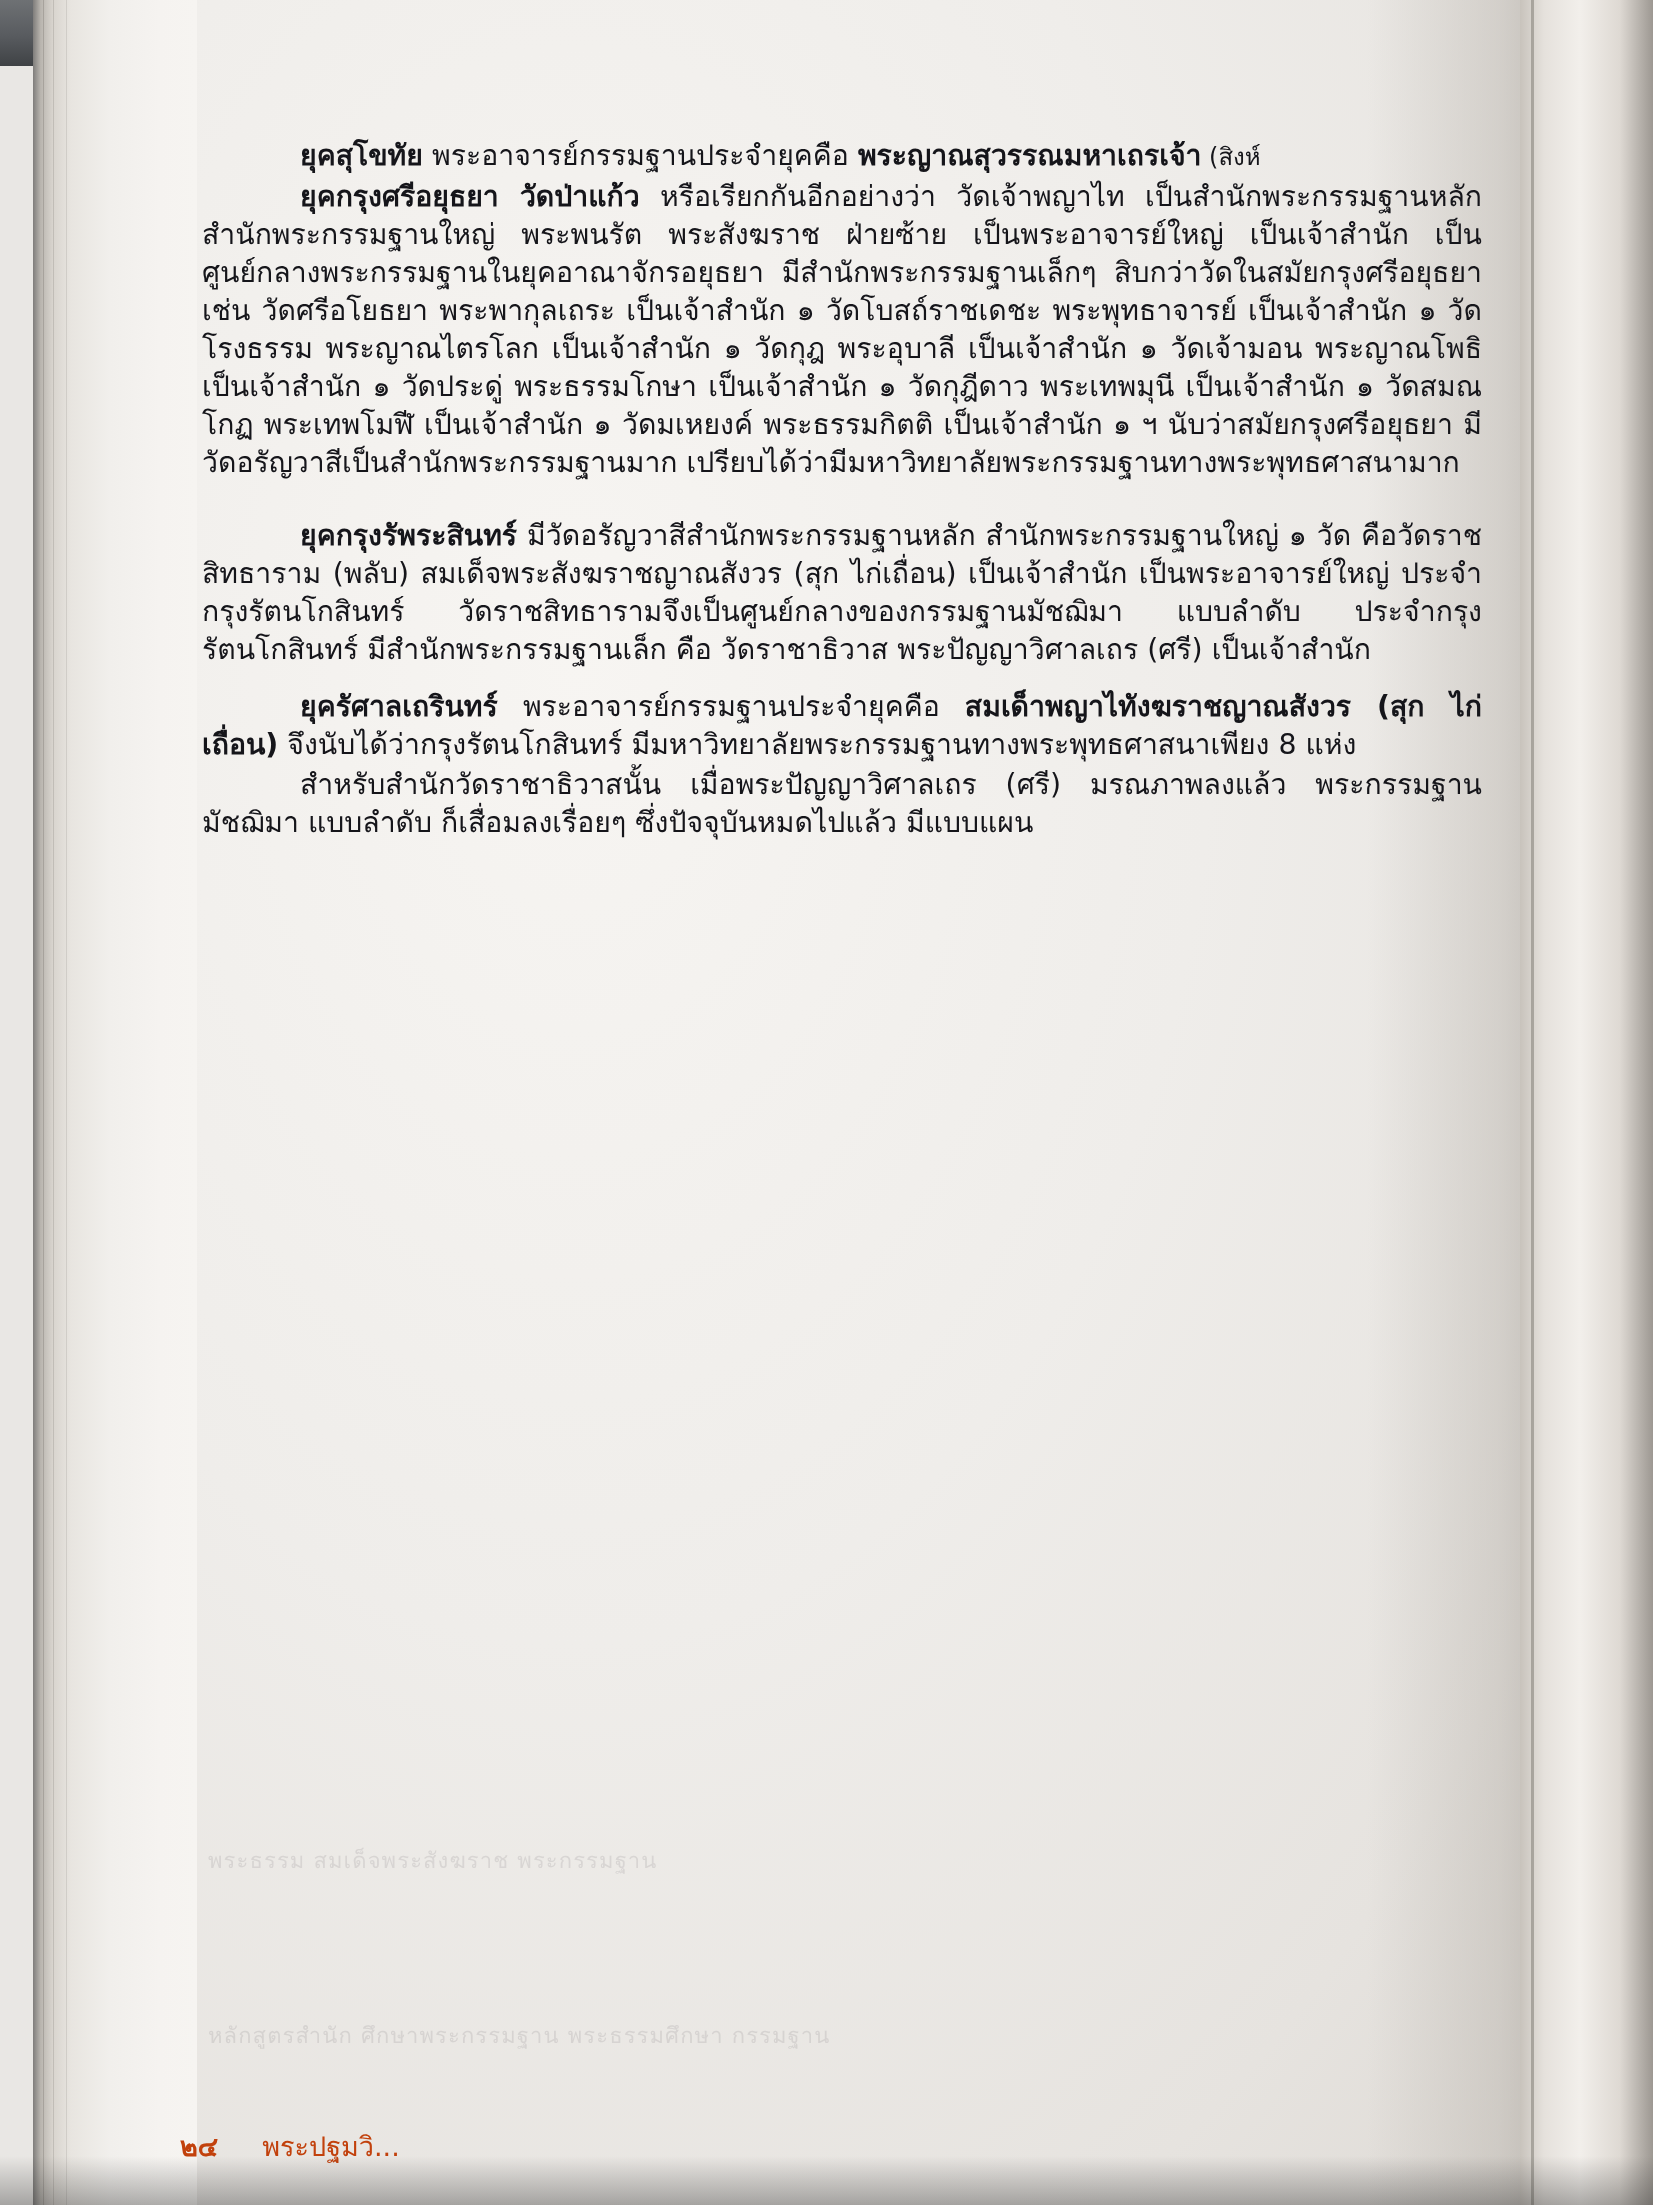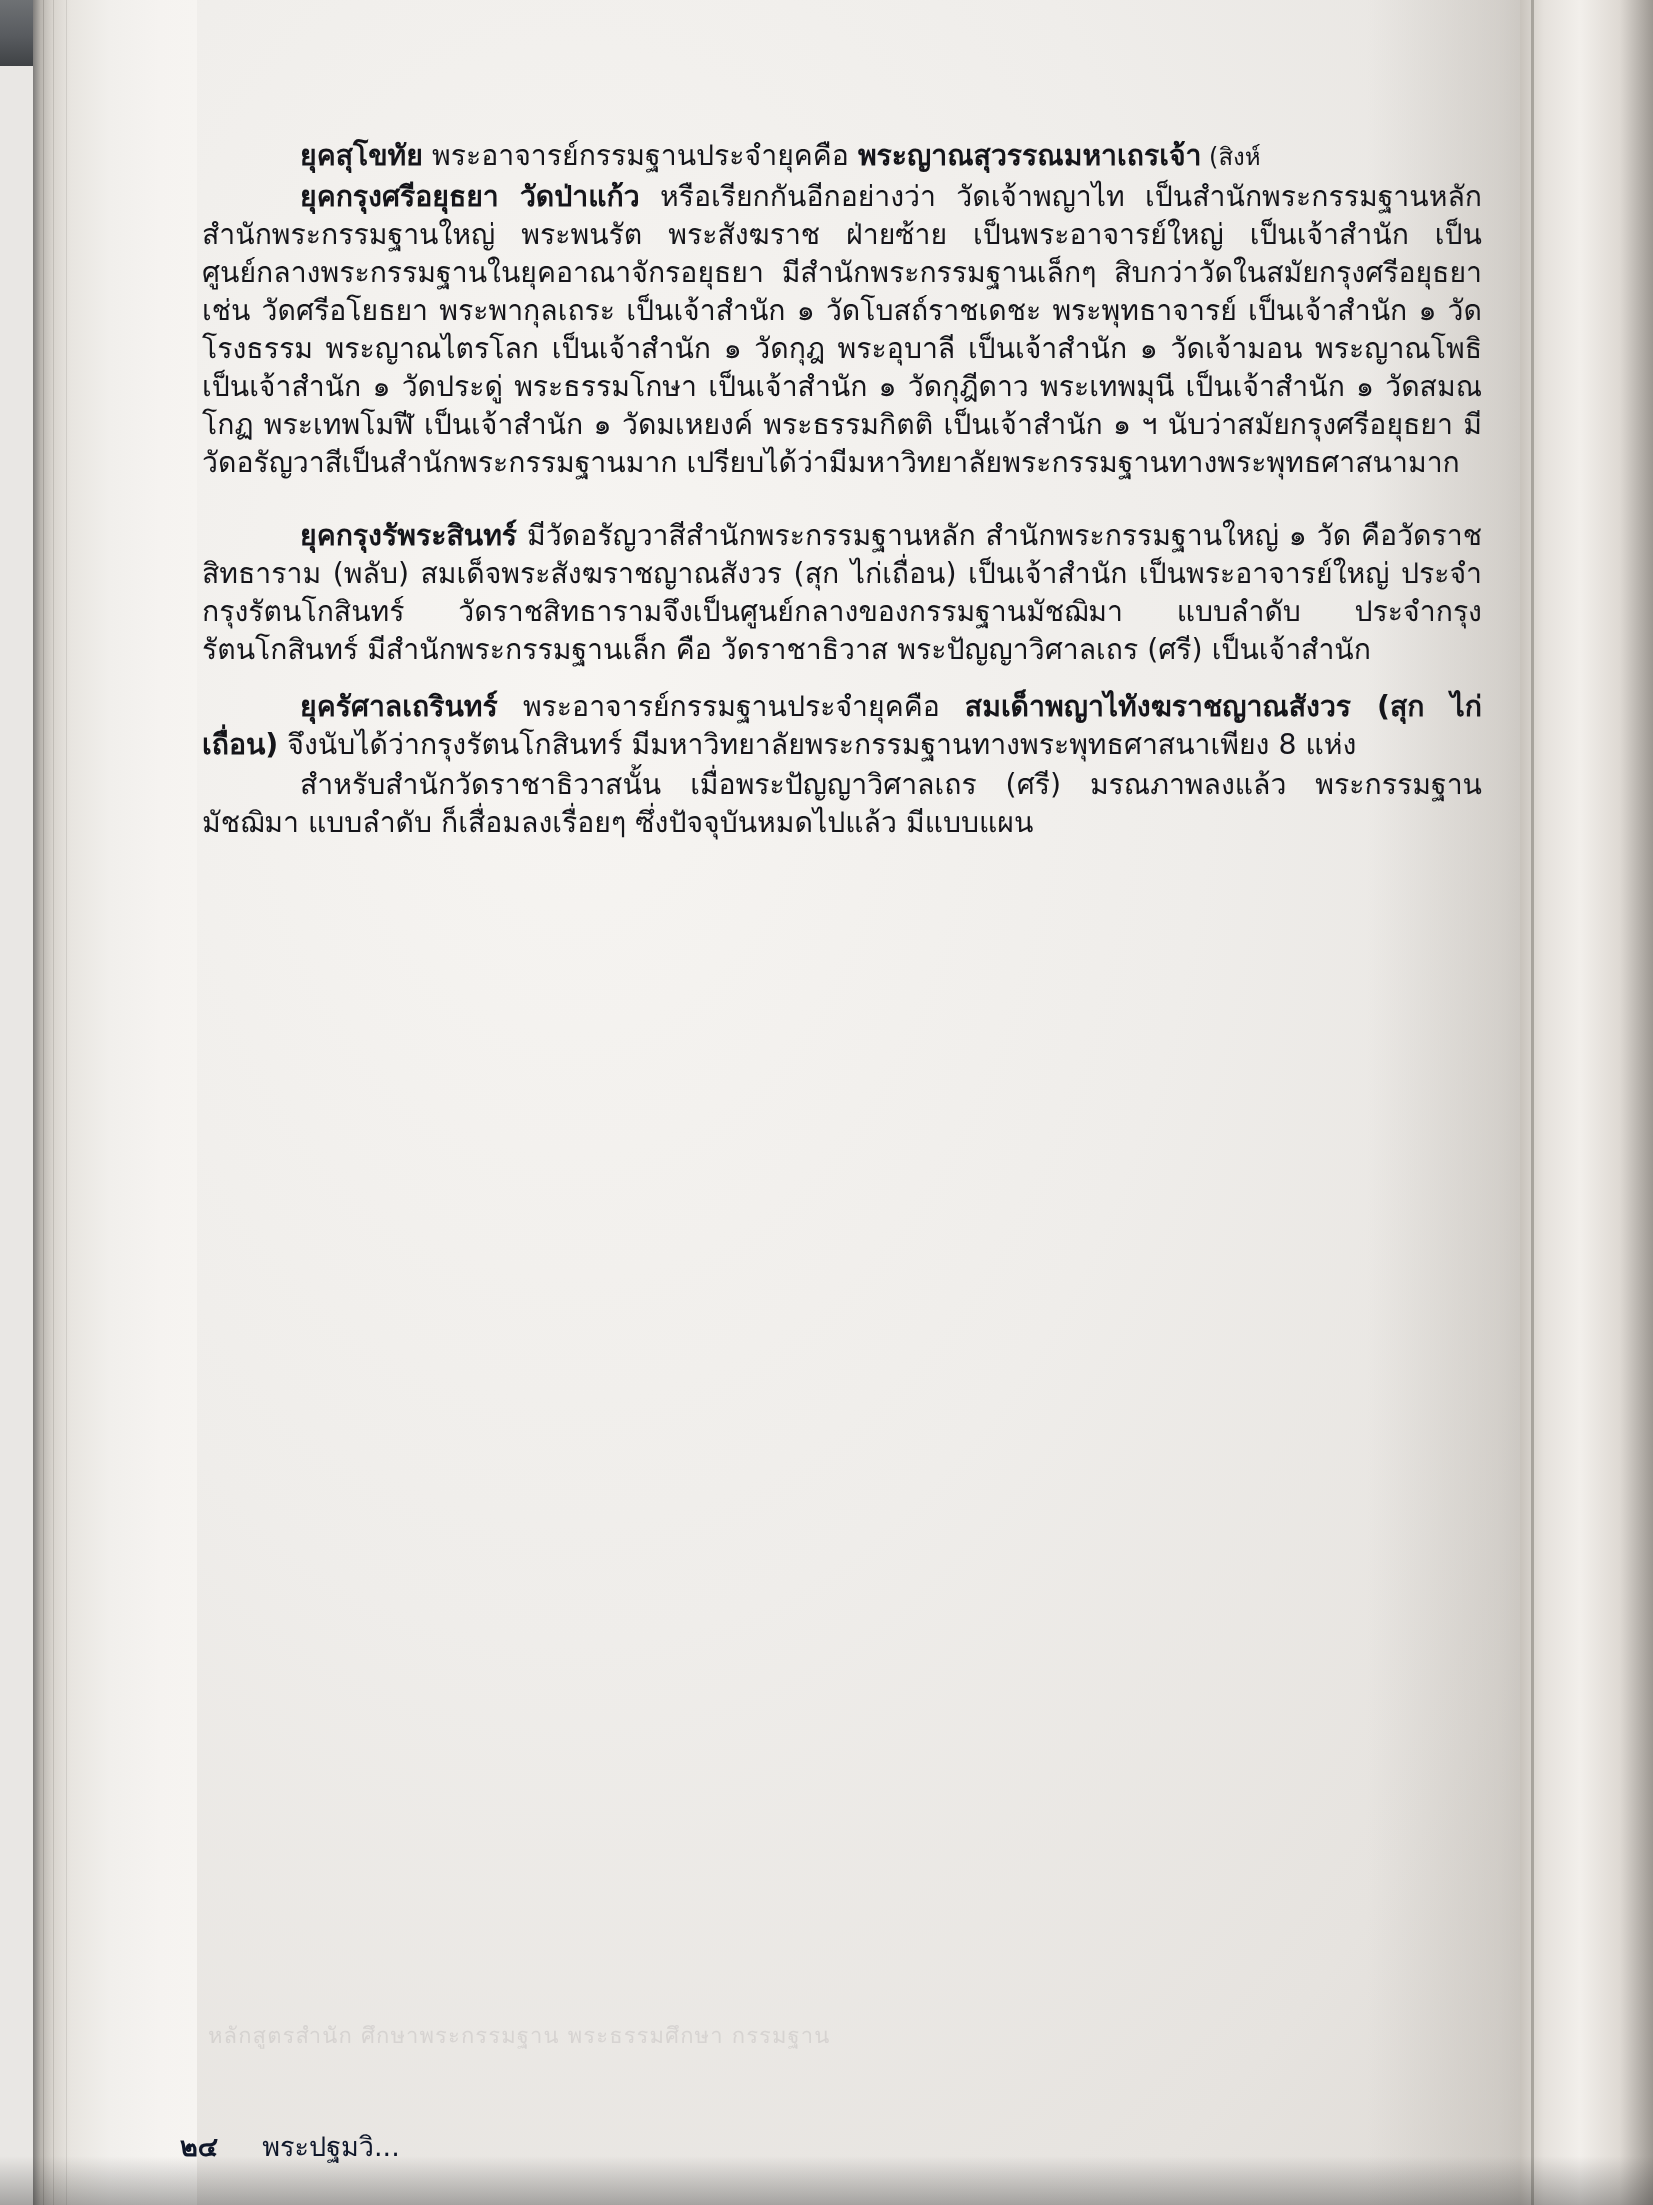--- a/index.html
+++ b/index.html
@@ -114,21 +114,21 @@
     font-size: 24px;
   }
   .gap { height: 16.4px; }
 
   .footer {
     position: absolute;
     left: 180px;
     top: 2125px;
     width: 1258px;
     font-size: 27px;
-    color: #0f172a;
+    color: #c2410c;
     display: flex;
     gap: 44px;
     align-items: baseline;
   }
   .footer .pageno { font-weight: bold; }
 </style>
 </head>
 <body>
 
 <div class="page">
@@ -140,20 +140,21 @@
   <div class="paper-shade-right"></div>
 
   <div class="gutter"></div>
   <div class="gutter-line" style="left:43px;"></div>
   <div class="gutter-line" style="left:53px; opacity:.7;"></div>
   <div class="gutter-line" style="left:66px; opacity:.5;"></div>
 
   <div class="right-curl"></div>
   <div class="right-curl-edge"></div>
 
+  <div class="showthrough" style="top:1843px;">พระธรรม สมเด็จพระสังฆราช พระกรรมฐาน</div>
   <div class="showthrough" style="top:2018px;">หลักสูตรสำนัก ศึกษาพระกรรมฐาน พระธรรมศึกษา กรรมฐาน</div>
 
   <div class="textblock">
 
     <p class="para indent">
       <span class="lead">ยุคสุโขทัย</span><span> พระอาจารย์กรรมฐานประจำยุคคือ </span><b>พระญาณสุวรรณมหาเถรเจ้า</b><span class="small"> (สิงห์</span>
     </p>
 
     <p class="para indent">
       <span class="lead">ยุคกรุงศรีอยุธยา วัดป่าแก้ว</span><span> หรือเรียกกันอีกอย่างว่า วัดเจ้าพญาไท เป็นสำนักพระกรรมฐานหลัก สำนักพระกรรมฐานใหญ่ พระพนรัต พระสังฆราช ฝ่ายซ้าย เป็นพระอาจารย์ใหญ่ เป็นเจ้าสำนัก เป็นศูนย์กลางพระกรรมฐานในยุคอาณาจักรอยุธยา มีสำนักพระกรรมฐานเล็กๆ สิบกว่าวัดในสมัยกรุงศรีอยุธยา เช่น วัดศรีอโยธยา พระพากุลเถระ เป็นเจ้าสำนัก ๑ วัดโบสถ์ราชเดชะ พระพุทธาจารย์ เป็นเจ้าสำนัก ๑ วัดโรงธรรม พระญาณไตรโลก เป็นเจ้าสำนัก ๑ วัดกุฎ พระอุบาลี เป็นเจ้าสำนัก ๑ วัดเจ้ามอน พระญาณโพธิ เป็นเจ้าสำนัก ๑ วัดประดู่ พระธรรมโกษา เป็นเจ้าสำนัก ๑ วัดกุฎีดาว พระเทพมุนี เป็นเจ้าสำนัก ๑ วัดสมณโกฏ พระเทพโมฬี เป็นเจ้าสำนัก ๑ วัดมเหยงค์ พระธรรมกิตติ เป็นเจ้าสำนัก ๑ ฯ นับว่าสมัยกรุงศรีอยุธยา มีวัดอรัญวาสีเป็นสำนักพระกรรมฐานมาก เปรียบได้ว่ามีมหาวิทยาลัยพระกรรมฐานทางพระพุทธศาสนามาก</span>

